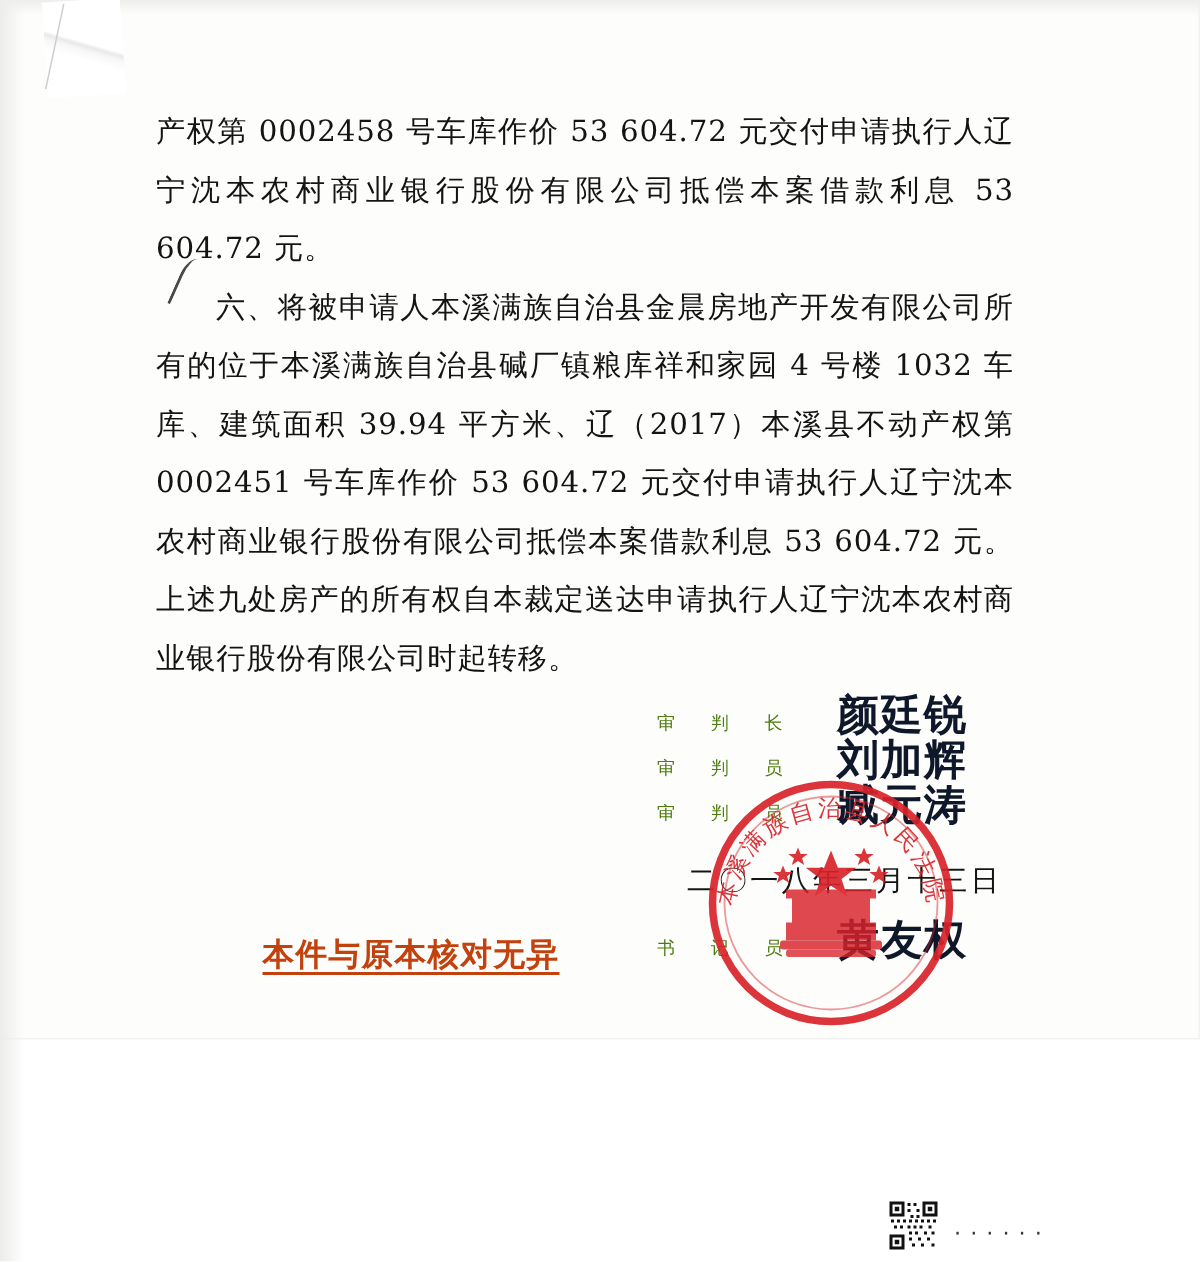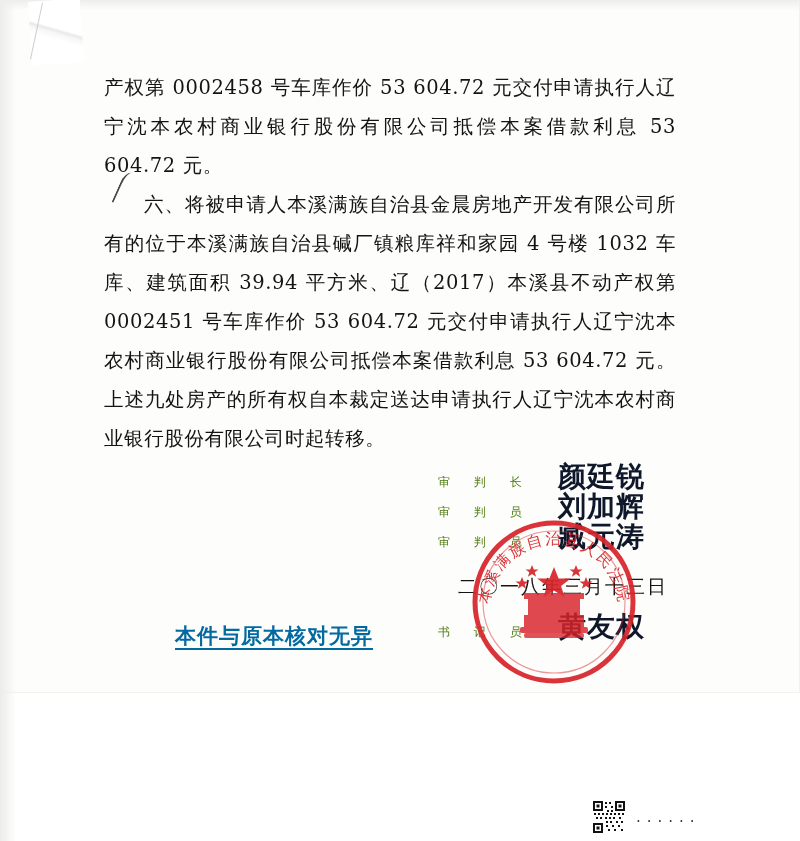--- a/index.html
+++ b/index.html
@@ -148,21 +148,21 @@
     height: 166px;
     pointer-events: none;
   }
   #official-seal svg { display:block; }
 
   
   #copy-stamp {
     position: absolute;
     left: 175px;
     top: 622px;
-    color: #0369a1;
+    color: #c2410c;
     font-size: 21px;
     font-weight: 700;
     letter-spacing: 1px;
     font-family: Liberation Mono, monospace;
     text-decoration: underline;
     text-underline-offset: 5px;
     text-decoration-thickness: 2px;
   }
 
   

